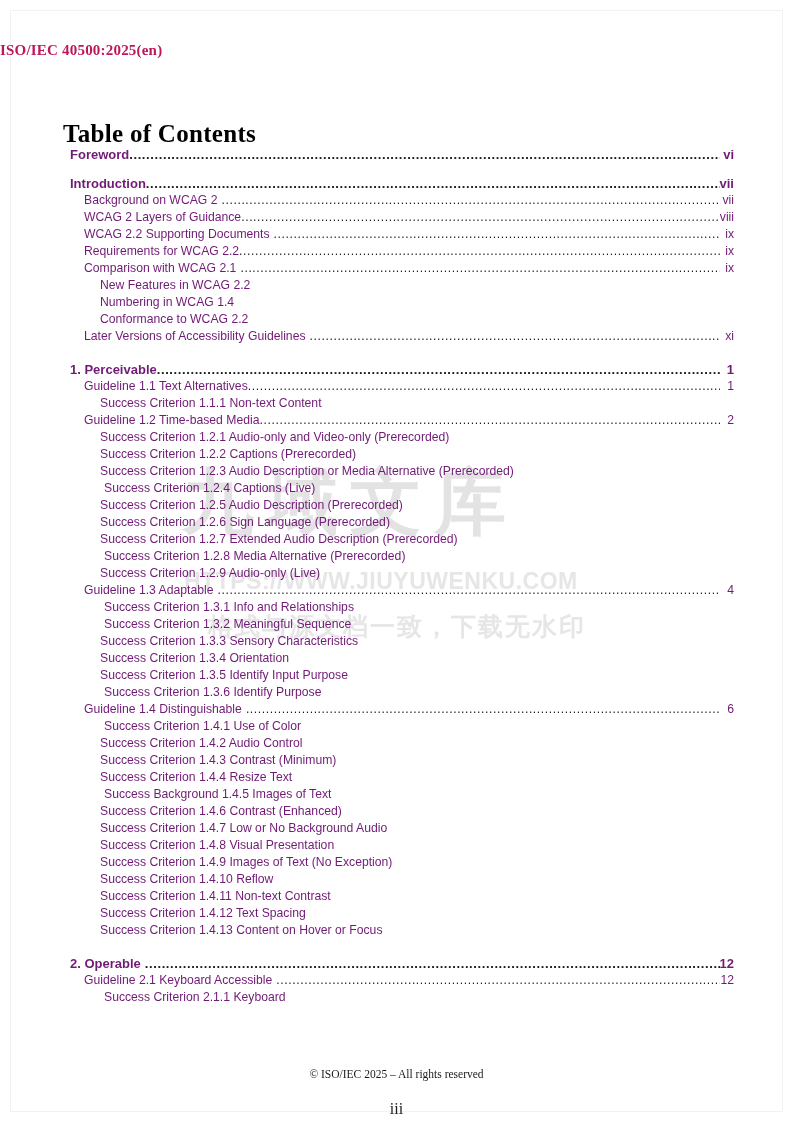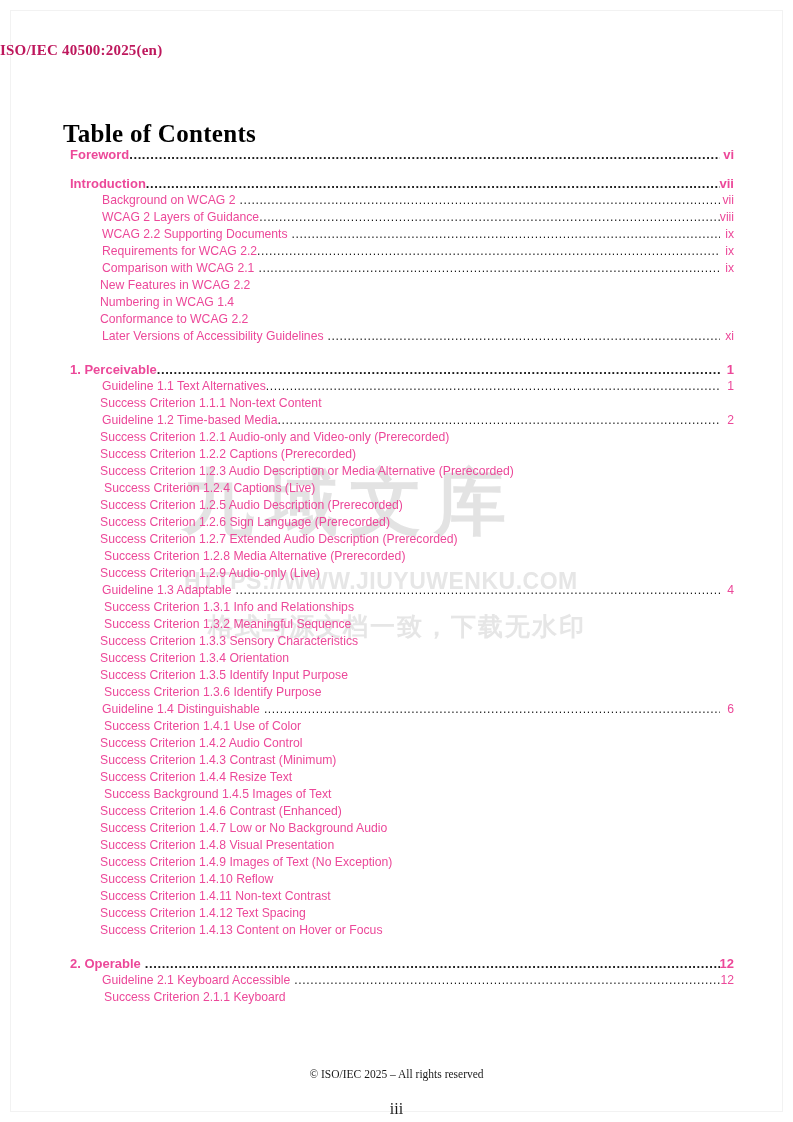--- a/index.html
+++ b/index.html
@@ -105,21 +105,21 @@
     position: absolute;
     top: 146px;
     left: 70px;
     width: 664px;
   }
 
   .toc-row {
     display: flex;
     align-items: baseline;
     font-size: 12.2px;
-    color: #ec4899;
+    color: #701a75;
     line-height: 17px;
     height: 17px;
     white-space: nowrap;
     overflow: hidden;
   }
   .toc-row .label {
     flex: 0 0 auto;
   }
   .toc-row .leader {
     flex: 1 1 auto;
@@ -141,21 +141,21 @@
     min-width: 14px;
   }
 
   
   .lvl1 {
     font-weight: bold;
     font-size: 13px;
   }
   .lvl1 .leader::after,
   .lvl1 .pageno { font-weight: bold; font-size: 13px; }
-  .lvl2 { margin-left: 32px; }
+  .lvl2 { margin-left: 14px; }
   .lvl3 { margin-left: 30px; flex-direction: column; }
 
   
   .sp .leader { margin-left: 4px; }
 
   .footer {
     position: absolute;
     left: 0;
     top: 1068px;
     width: 793px;

